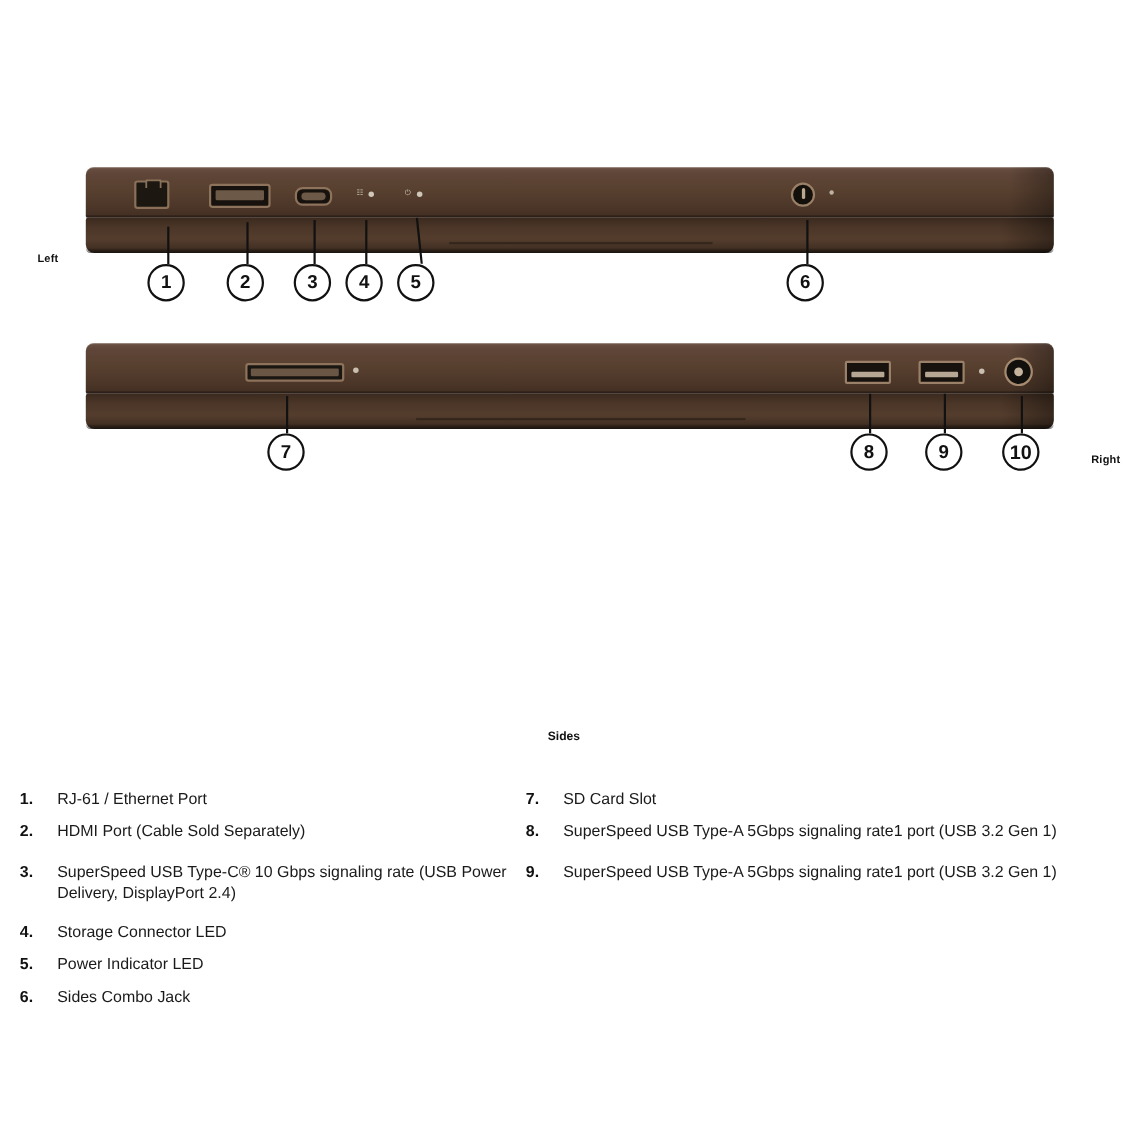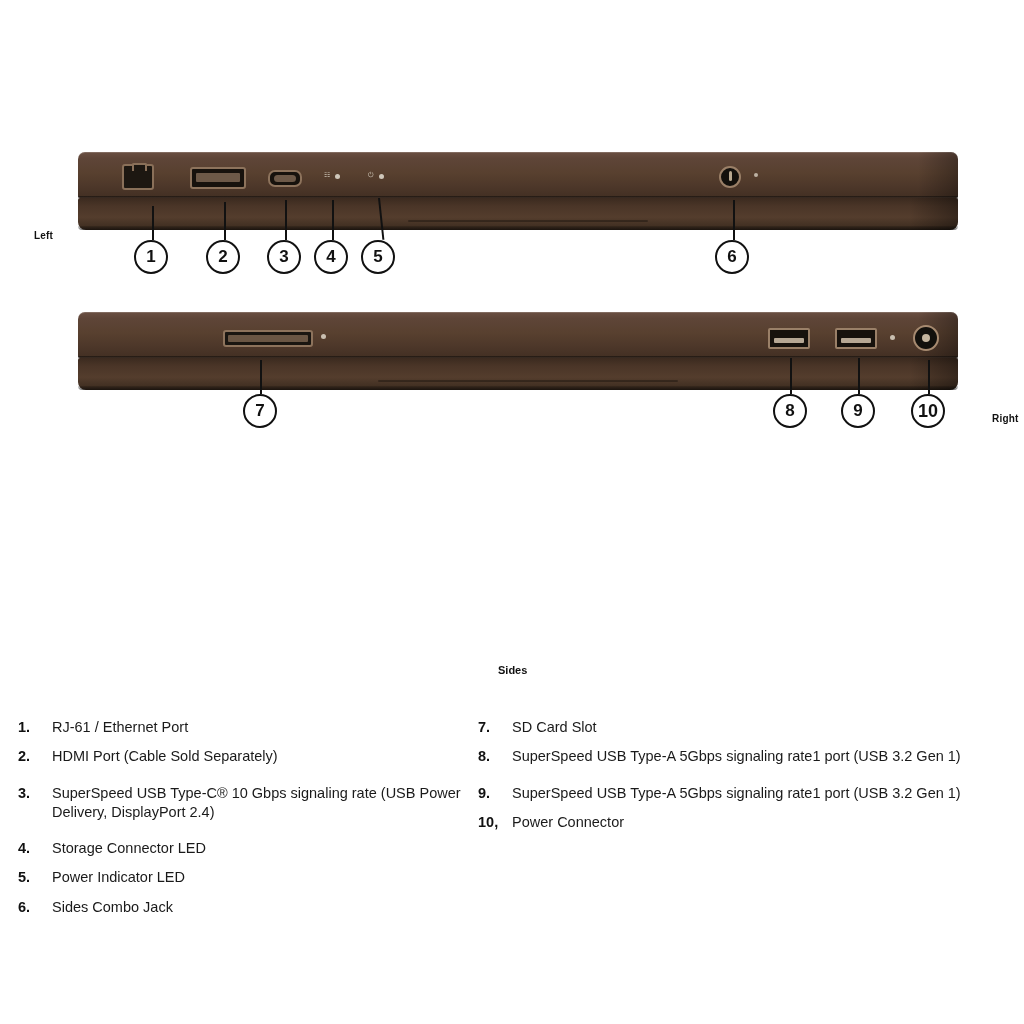--- a/index.html
+++ b/index.html
@@ -438,17 +438,13 @@
     <span class="legend-text">SD Card Slot</span>
   </div>
   <div class="legend-item">
     <span class="legend-num">8.</span>
     <span class="legend-text">SuperSpeed USB Type-A 5Gbps signaling rate1 port (USB 3.2 Gen 1)</span>
   </div>
   <div class="legend-item gap-before">
     <span class="legend-num">9.</span>
     <span class="legend-text">SuperSpeed USB Type-A 5Gbps signaling rate1 port (USB 3.2 Gen 1)</span>
   </div>
-  <div class="legend-item">
-    <span class="legend-num">10,</span>
-    <span class="legend-text">Power Connector</span>
-  </div>
 </div>
 
 </body></html>

